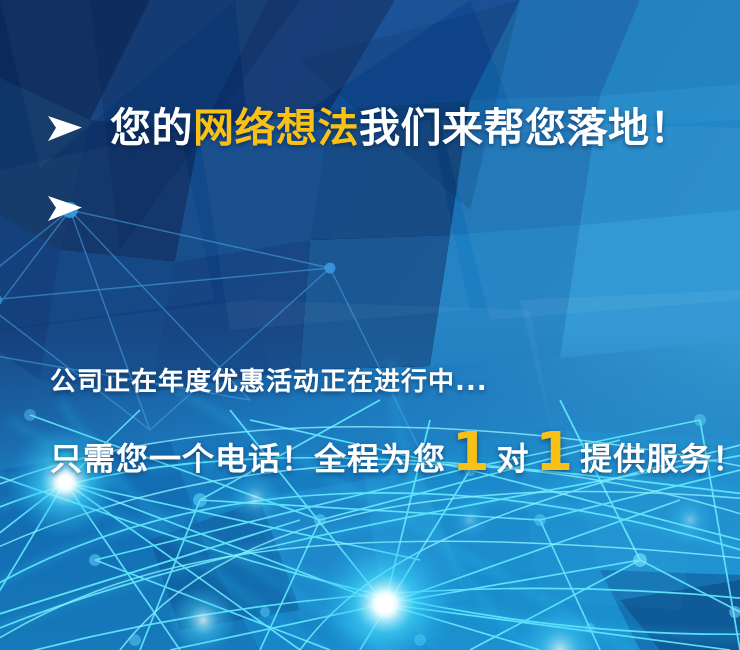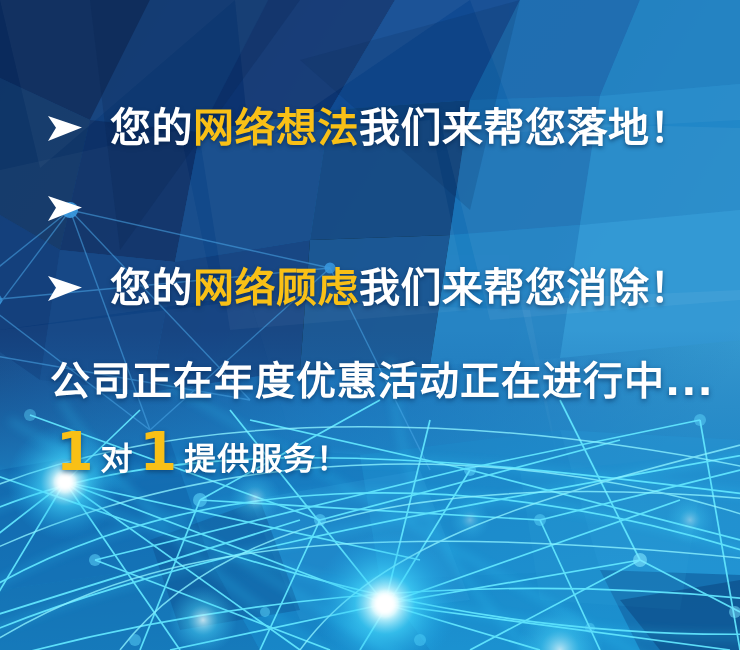--- a/index.html
+++ b/index.html
@@ -67,21 +67,21 @@
   .promo-line {
     position: absolute;
     left: 50px;
     white-space: nowrap;
     color: #ffffff;
     font-weight: 700;
     text-shadow: 0 2px 5px rgba(3,36,80,0.6);
   }
   .promo-line.p0 {
     top: 358px;
-    font-size: 40px;
+    font-size: 26px;
     line-height: 46px;
     letter-spacing: 1px;
   }
   .promo-line.p1 {
     top: 425px;
     font-size: 32px;
     line-height: 54px;
     letter-spacing: 1px;
     display: flex;
     align-items: baseline;
@@ -318,32 +318,25 @@
         <span>您的</span><span class="hl">网络想法</span><span>我们来帮您落地！</span>
       </div>
     </div>
 
     <div class="bullet-row r1">
       <svg class="arrow-icon" viewBox="0 0 42 56">
         <path d="M4 16 L38 27.5 L4 41 L12 27.8 Z" fill="#ffffff"></path>
       </svg>
     </div>
 
-    <div class="bullet-row r2">
-      <svg class="arrow-icon" viewBox="0 0 42 56">
-        <path d="M4 16 L38 27.5 L4 41 L12 27.8 Z" fill="#ffffff"></path>
-      </svg>
-      <div class="bullet-text">
-        <span>您的</span><span class="hl">网络顾虑</span><span>我们来帮您消除！</span>
-      </div>
-    </div>
 
     <div class="promo-line p0">公司正在年度优惠活动正在进行中...</div>
 
     <div class="promo-line p1">
+      <span class="seg">只需您一个电话！全程为您</span>
       <span class="big1">1</span>
       <span class="seg">对</span>
       <span class="big1">1</span>
       <span class="seg">提供服务！</span>
     </div>
 
   </div>
 </div>
 
 </body></html>

